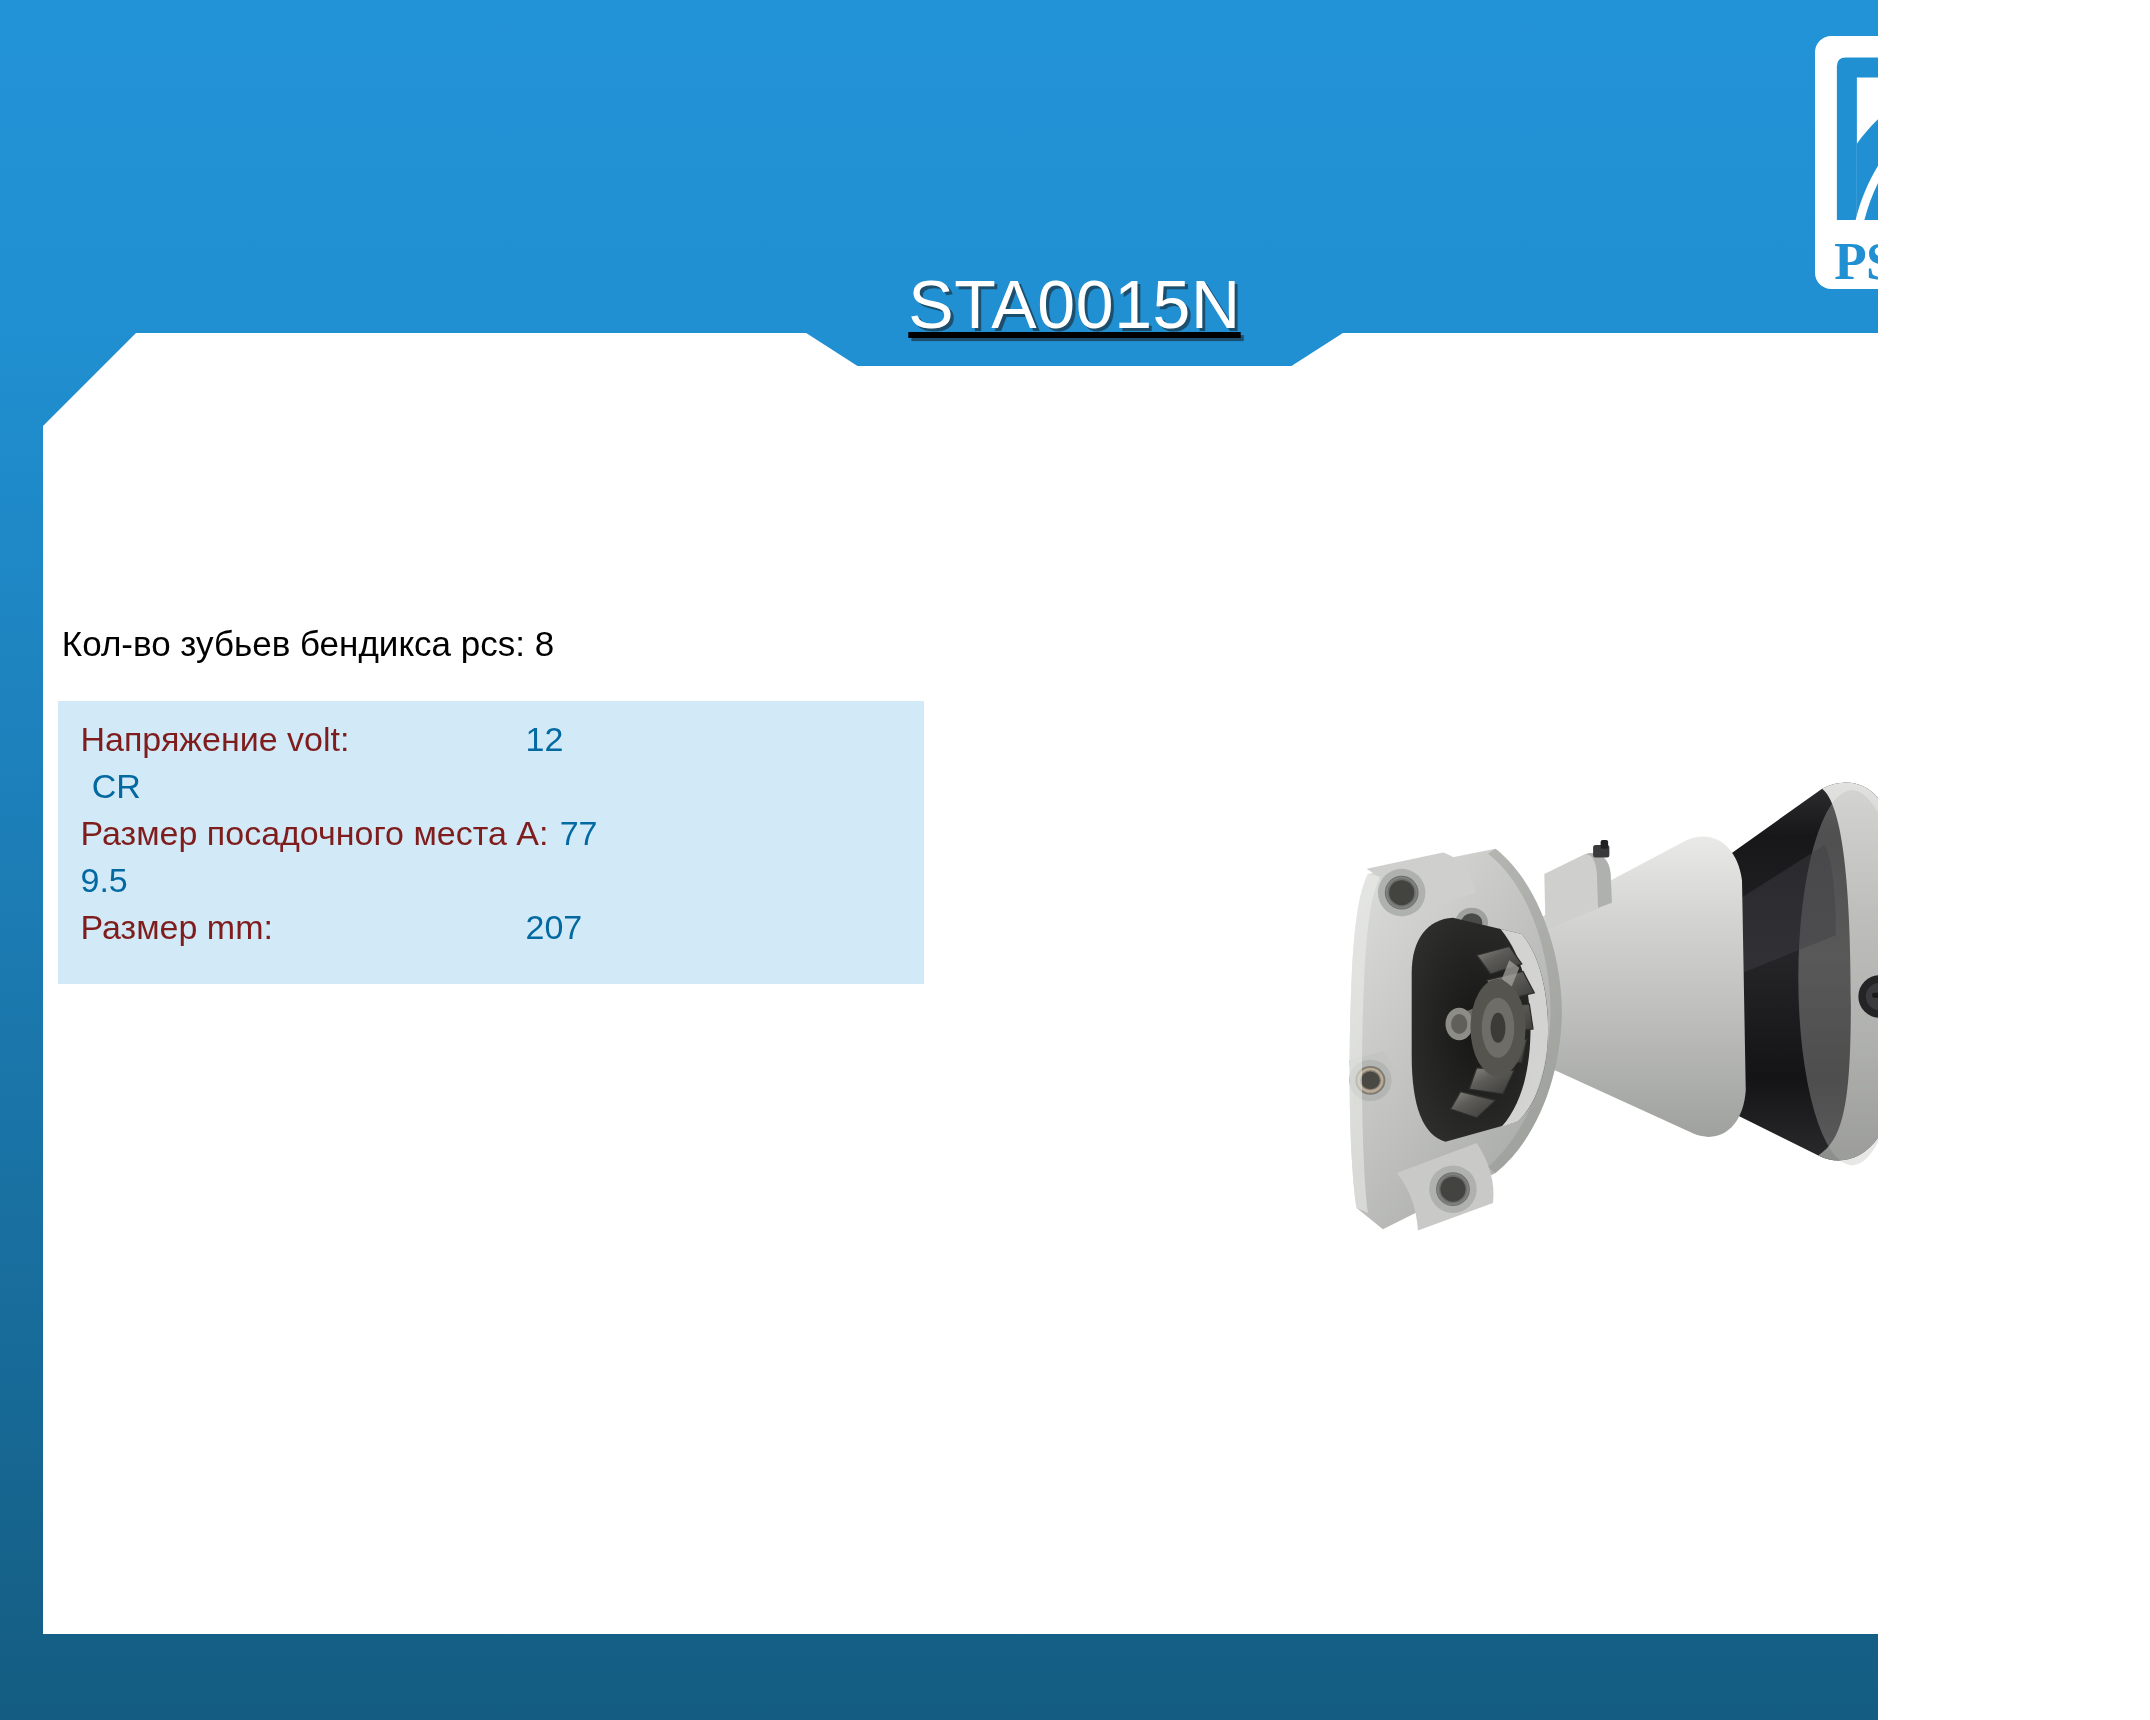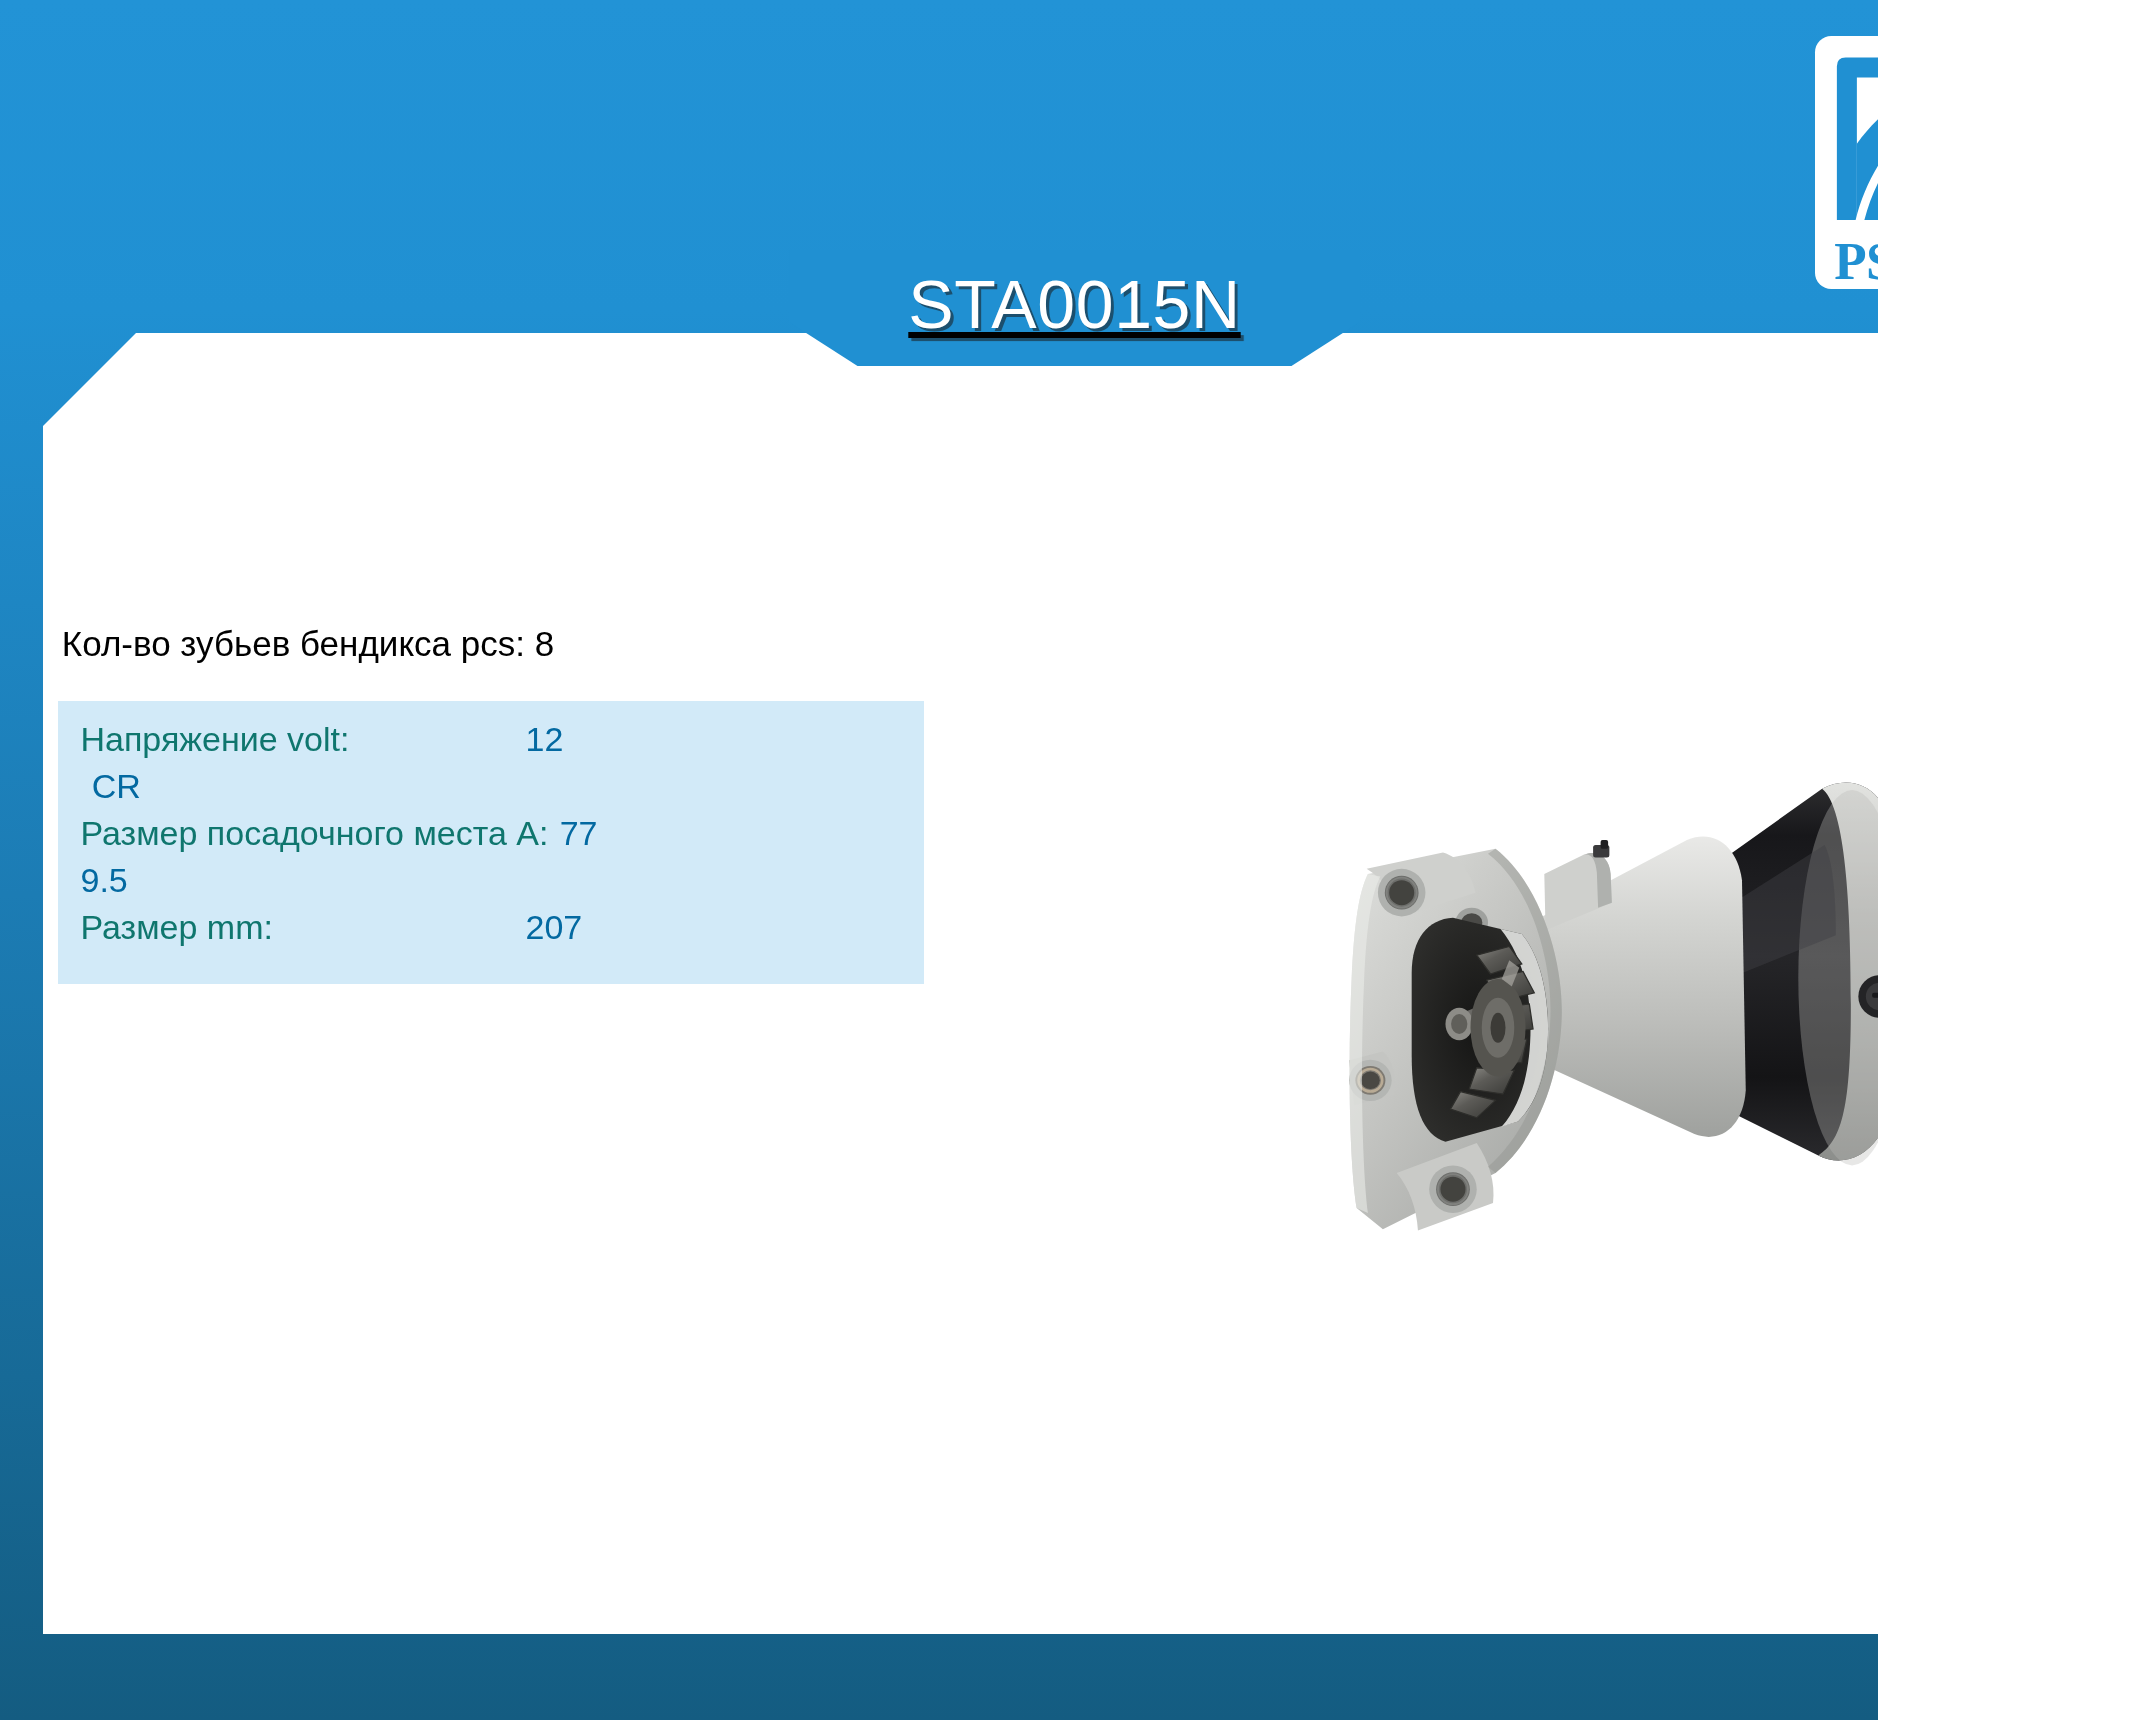--- a/index.html
+++ b/index.html
@@ -124,21 +124,21 @@
   .spec-row {
     display: flex;
     align-items: baseline;
     padding: 0 0 0 22.5px;
     height: 47px;
   }
   .spec-label {
     font-family: "Liberation Sans", sans-serif;
     font-size: 34px;
     line-height: 1;
-    color: #0f766e;
+    color: #7f1d1d;
     white-space: nowrap;
   }
   .spec-value {
     font-family: "Liberation Sans", sans-serif;
     font-size: 34px;
     line-height: 1;
     color: #0369a1;
     white-space: nowrap;
   }
   

